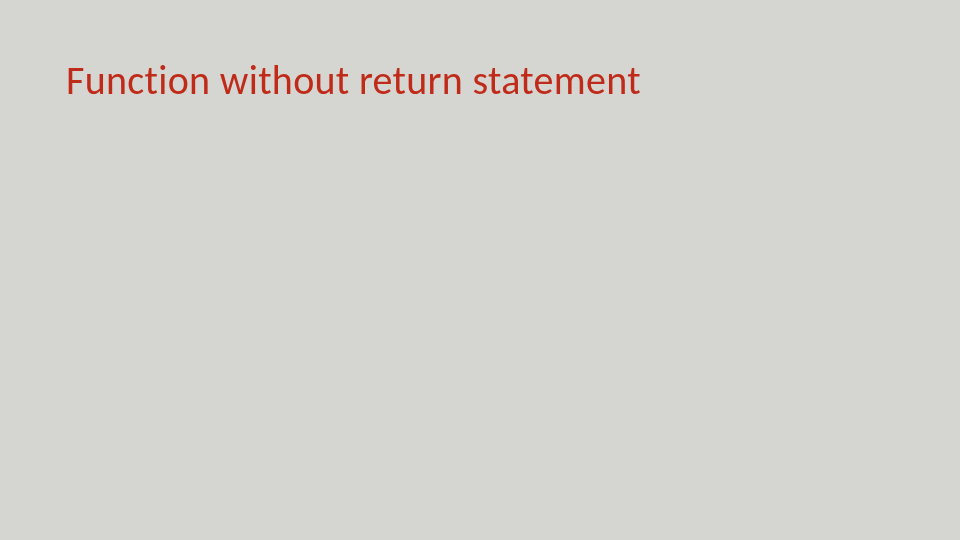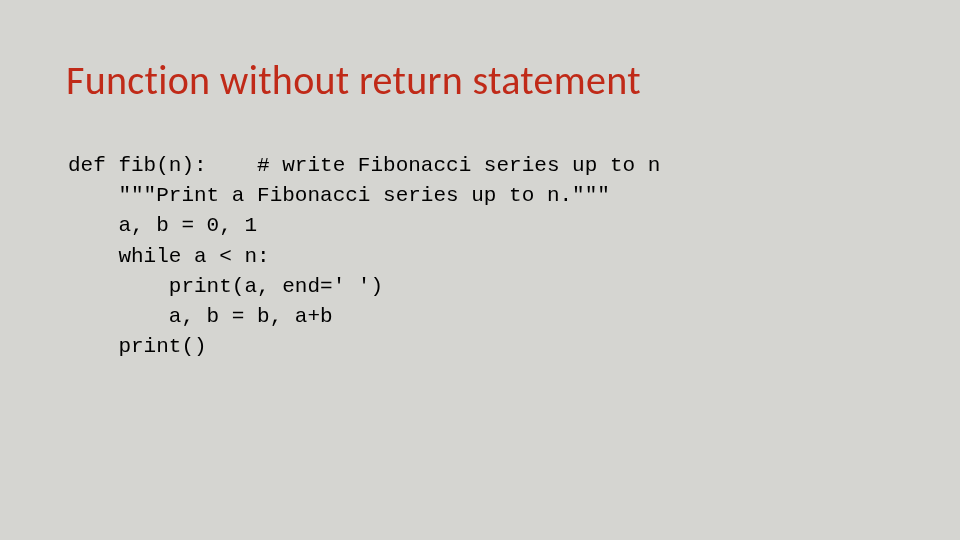--- a/index.html
+++ b/index.html
@@ -34,20 +34,13 @@
       color: #000000;
       line-height: 1.44;
       white-space: pre;
     }
   </style>
 </head>
 <body>
 
 <div class="slide">
   <h1 class="title">Function without return statement</h1>
-  <div class="code-block"><span>def fib(n):    # write Fibonacci series up to n</span>
-<span>    """Print a Fibonacci series up to n."""</span>
-<span>    a, b = 0, 1</span>
-<span>    while a &lt; n:</span>
-<span>        print(a, end=' ')</span>
-<span>        a, b = b, a+b</span>
-<span>    print()</span></div>
 </div>
 
 </body></html>

